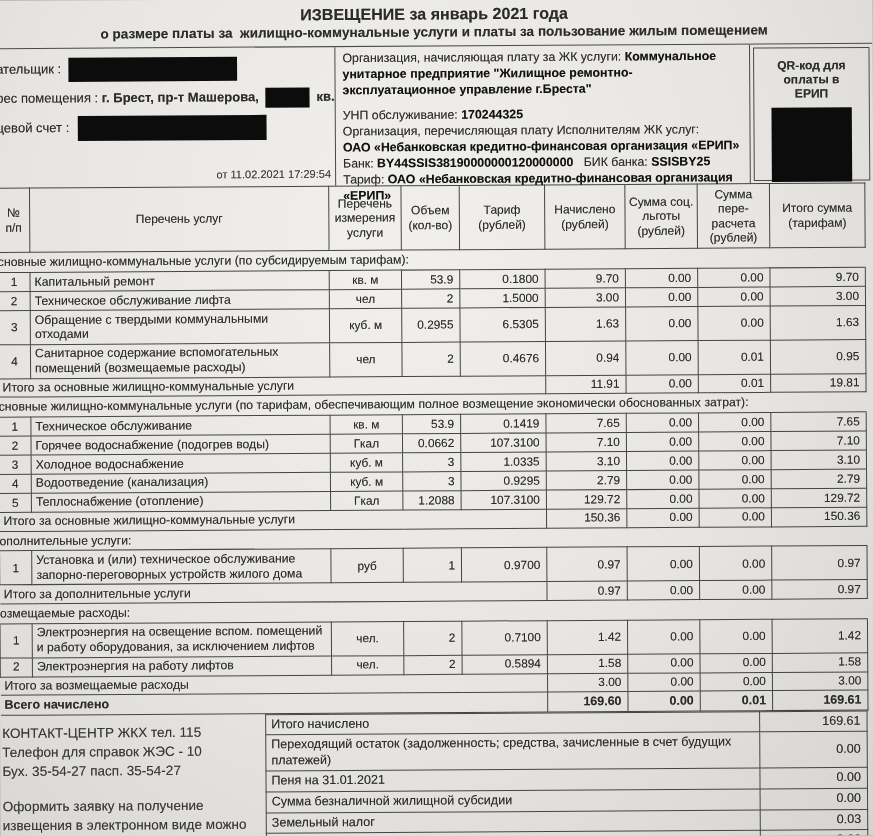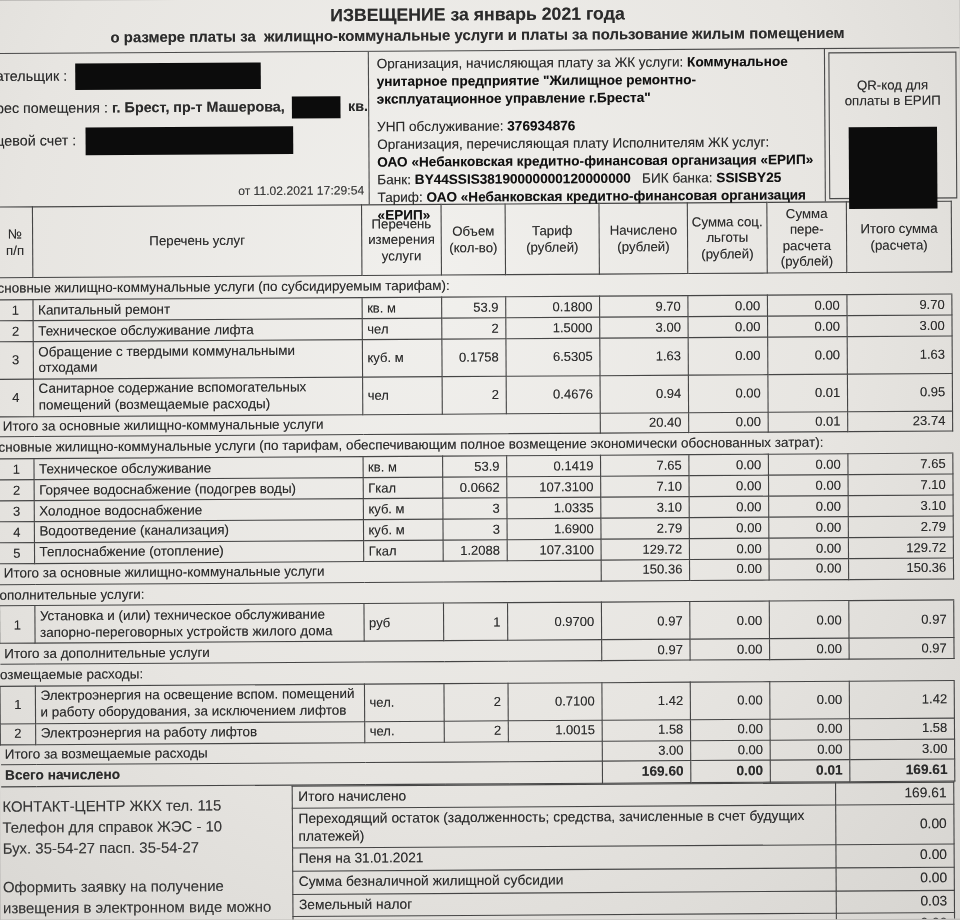--- a/index.html
+++ b/index.html
@@ -26,21 +26,21 @@
   .qr-black{width:80px;height:74px;background:#0c0c0c;margin:7px auto 0 auto;}
   
   table{border-collapse:collapse;table-layout:fixed;}
   .services{width:864px;font-size:11.8px;}
   .services th{border:1px solid #454545;font-weight:normal;text-align:center;
     white-space:pre-line;padding:3px 1px;font-size:12px;line-height:1.2;}
   .services td{border:1px solid #454545;padding:1.5px 4px;line-height:1.22;}
   .services td.section-title{border-left:0;border-right:0;font-size:12.2px;padding:2px 2px 2px 0px;}
   .c-num{text-align:center;}
   .c-name{font-size:12.2px;}
-  .c-unit{text-align:left;}
+  .c-unit{text-align:center;}
   .num{text-align:right;padding-right:6px !important;}
   .t-label{border-left:0 !important;font-size:12.2px;}
   .grand td{font-weight:bold;font-size:12.4px;}
   
   .bottom{display:flex;width:864px;}
   .contact{flex:0 0 262px;padding:8px 0 0 2px;font-size:13.5px;color:#383838;line-height:1.42;}
   .contact div{min-height:1.2em;white-space:nowrap;}
   .summary{flex:1;font-size:12.5px;}
   .summary td{border:1px solid #454545;padding:2px 5px;line-height:1.25;}
   .summary .v{width:95px;text-align:right;padding-right:6px;}
@@ -70,30 +70,30 @@
       <div class="payer-line">
         <span>цевой счет :</span>
         <span class="redact" style="width:188px;height:25px;margin-left:5px;"></span>
       </div>
       <div class="printed-at">от 11.02.2021 17:29:54</div>
     </div>
 
     <div class="org-col">
       <div><span>Организация, начисляющая плату за ЖК услуги:</span> <b>Коммунальное унитарное предприятие "Жилищное ремонтно-эксплуатационное управление г.Бреста"</b></div>
       <div class="org-gap"></div>
-      <div><span>УНП обслуживание:</span> <b>376934876</b></div>
+      <div><span>УНП обслуживание:</span> <b>170244325</b></div>
       <div>Организация, перечисляющая плату Исполнителям ЖК услуг:</div>
       <div><b>ОАО «Небанковская кредитно-финансовая организация «ЕРИП»</b></div>
       <div><span>Банк:</span> <b>BY44SSIS38190000000120000000</b>&nbsp;&nbsp;&nbsp;<span>БИК банка:</span> <b>SSISBY25</b></div>
       <div><span>Тариф:</span> <b>ОАО «Небанковская кредитно-финансовая организация «ЕРИП»</b></div>
     </div>
 
     <div class="qr-col">
       <div class="qr-box">
-        <div style="width:90px;margin:17px auto;">QR-код для оплаты в ЕРИП</div>
+        <div style="width:90px;margin:5px auto;font-weight:bold;">QR-код для оплаты в ЕРИП</div>
         <div class="qr-black"></div>
       </div>
     </div>
   </div>
 
   <table class="services">
     <colgroup>
       <col style="width:32px">
         <col style="width:298px">
         <col style="width:72px">
@@ -118,21 +118,21 @@
 (рублей)</th>
           <th class="hdr">Начислено
 (рублей)</th>
           <th class="hdr">Сумма соц.
 льготы
 (рублей)</th>
           <th class="hdr">Сумма пере-
 расчета
 (рублей)</th>
           <th class="hdr">Итого сумма
-(расчета)</th>
+(тарифам)</th>
         </tr>
       </thead>
     <tbody id="services-body">
         <tr>
           <td class="section-title" colspan="9">сновные жилищно-коммунальные услуги (по субсидируемым тарифам):</td>
         </tr>
         <tr>
           <td class="c-num">1</td>
           <td class="c-name">Капитальный ремонт</td>
           <td class="c-unit">кв. м</td>
@@ -151,44 +151,44 @@
           <td class="num">1.5000</td>
           <td class="num">3.00</td>
           <td class="num">0.00</td>
           <td class="num">0.00</td>
           <td class="num">3.00</td>
         </tr>
         <tr>
           <td class="c-num">3</td>
           <td class="c-name">Обращение с твердыми коммунальными отходами</td>
           <td class="c-unit">куб. м</td>
-          <td class="num">0.1758</td>
+          <td class="num">0.2955</td>
           <td class="num">6.5305</td>
           <td class="num">1.63</td>
           <td class="num">0.00</td>
           <td class="num">0.00</td>
           <td class="num">1.63</td>
         </tr>
         <tr>
           <td class="c-num">4</td>
           <td class="c-name">Санитарное содержание вспомогательных помещений (возмещаемые расходы)</td>
           <td class="c-unit">чел</td>
           <td class="num">2</td>
           <td class="num">0.4676</td>
           <td class="num">0.94</td>
           <td class="num">0.00</td>
           <td class="num">0.01</td>
           <td class="num">0.95</td>
         </tr>
         <tr>
           <td class="t-label" colspan="5">Итого за основные жилищно-коммунальные услуги</td>
-          <td class="num">20.40</td>
+          <td class="num">11.91</td>
           <td class="num">0.00</td>
           <td class="num">0.01</td>
-          <td class="num">23.74</td>
+          <td class="num">19.81</td>
         </tr>
         <tr>
           <td class="section-title" colspan="9">сновные жилищно-коммунальные услуги (по тарифам, обеспечивающим полное возмещение экономически обоснованных затрат):</td>
         </tr>
         <tr>
           <td class="c-num">1</td>
           <td class="c-name">Техническое обслуживание</td>
           <td class="c-unit">кв. м</td>
           <td class="num">53.9</td>
           <td class="num">0.1419</td>
@@ -217,21 +217,21 @@
           <td class="num">3.10</td>
           <td class="num">0.00</td>
           <td class="num">0.00</td>
           <td class="num">3.10</td>
         </tr>
         <tr>
           <td class="c-num">4</td>
           <td class="c-name">Водоотведение (канализация)</td>
           <td class="c-unit">куб. м</td>
           <td class="num">3</td>
-          <td class="num">1.6900</td>
+          <td class="num">0.9295</td>
           <td class="num">2.79</td>
           <td class="num">0.00</td>
           <td class="num">0.00</td>
           <td class="num">2.79</td>
         </tr>
         <tr>
           <td class="c-num">5</td>
           <td class="c-name">Теплоснабжение (отопление)</td>
           <td class="c-unit">Гкал</td>
           <td class="num">1.2088</td>
@@ -281,21 +281,21 @@
           <td class="num">1.42</td>
           <td class="num">0.00</td>
           <td class="num">0.00</td>
           <td class="num">1.42</td>
         </tr>
         <tr>
           <td class="c-num">2</td>
           <td class="c-name">Электроэнергия на работу лифтов</td>
           <td class="c-unit">чел.</td>
           <td class="num">2</td>
-          <td class="num">1.0015</td>
+          <td class="num">0.5894</td>
           <td class="num">1.58</td>
           <td class="num">0.00</td>
           <td class="num">0.00</td>
           <td class="num">1.58</td>
         </tr>
         <tr>
           <td class="t-label" colspan="5">Итого за возмещаемые расходы</td>
           <td class="num">3.00</td>
           <td class="num">0.00</td>
           <td class="num">0.00</td>

